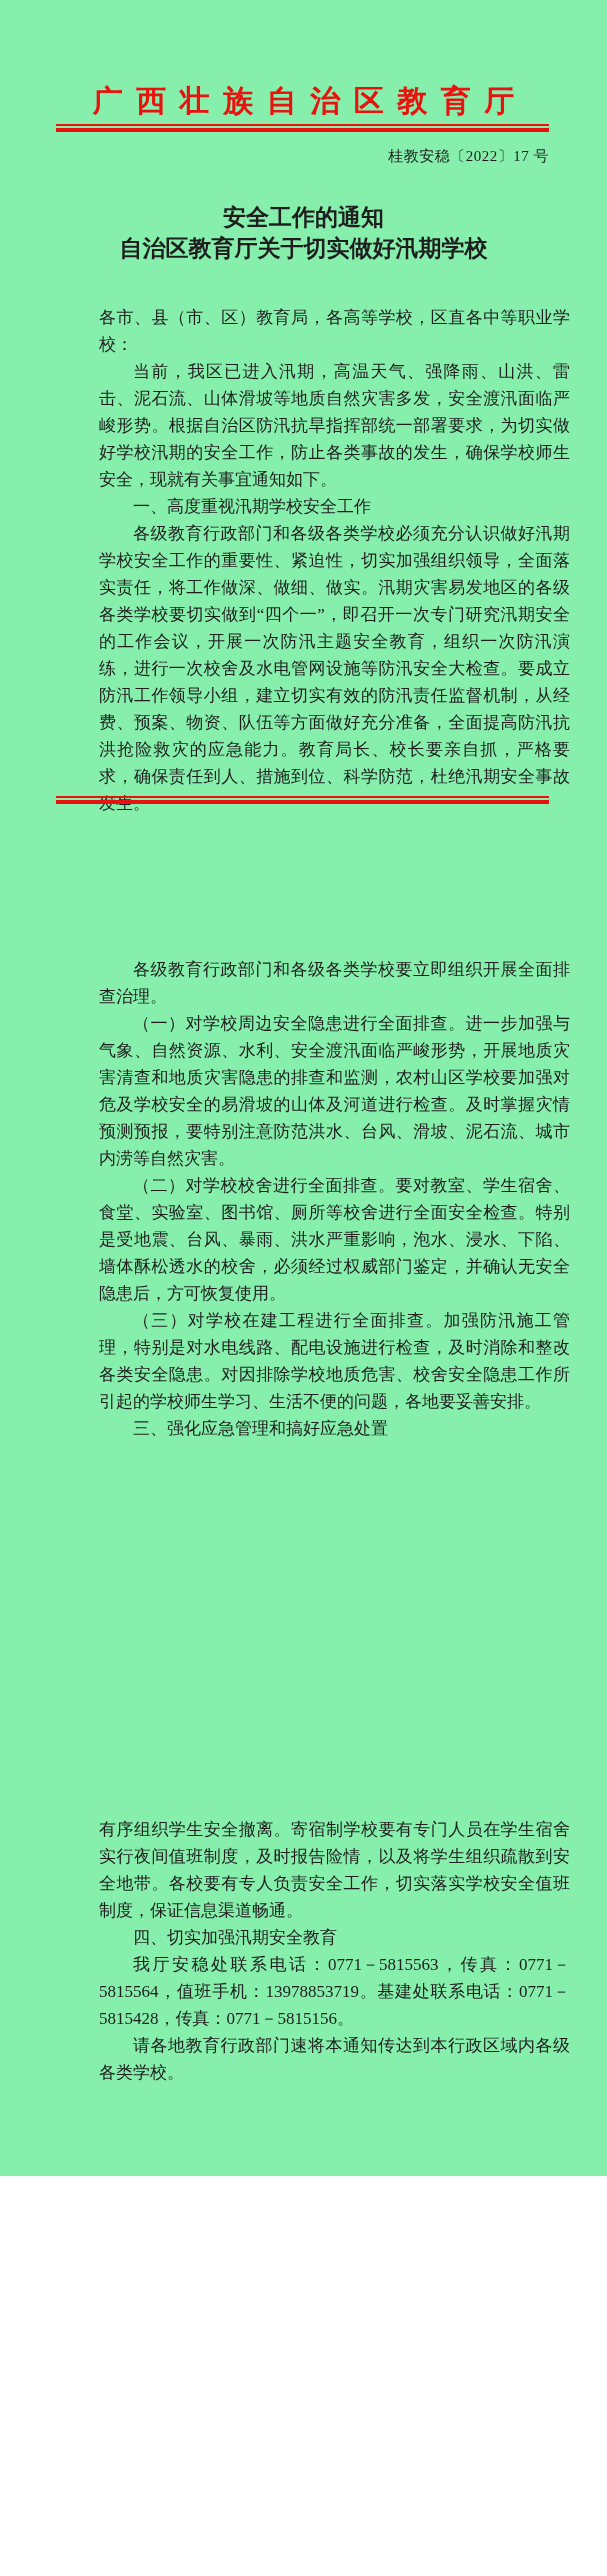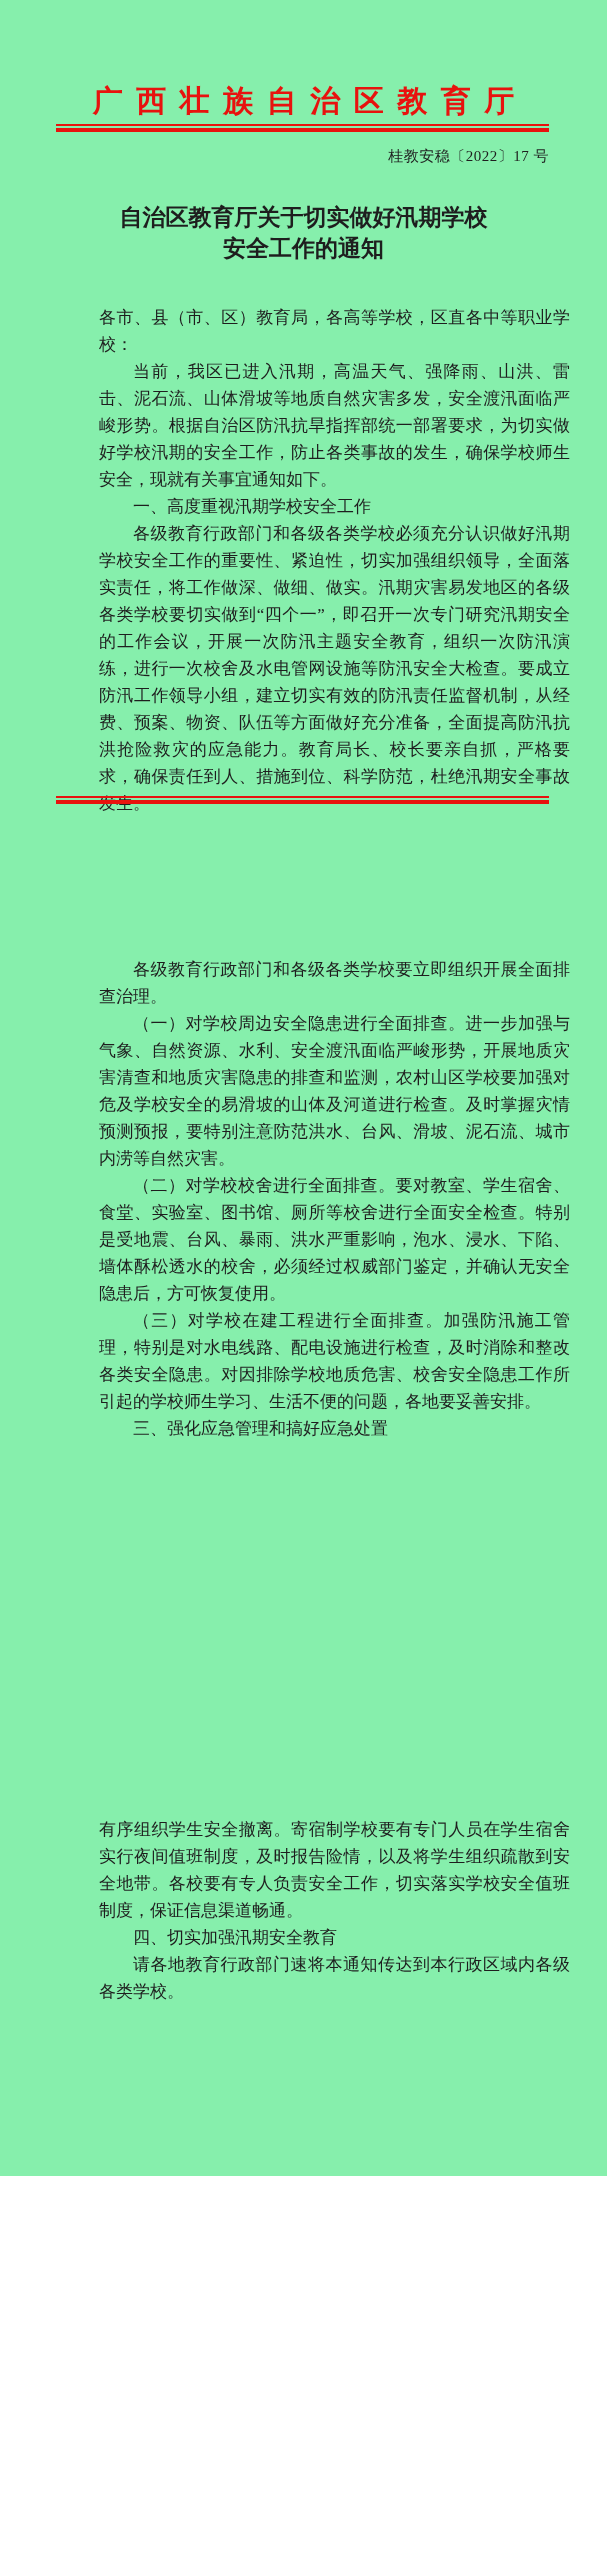--- a/index.html
+++ b/index.html
@@ -50,22 +50,22 @@
   <div class="org-header">广西壮族自治区教育厅</div>
 
   <div class="redline rl1">
     <div class="t"></div>
     <div class="b"></div>
   </div>
 
   <div class="doc-number">桂教安稳〔2022〕17 号</div>
 
   <div class="title">
+    <div>安全工作的通知</div>
     <div>自治区教育厅关于切实做好汛期学校</div>
-    <div>安全工作的通知</div>
   </div>
 
   <div class="flow pg1">
       <div class="blk salutation">各市、县（市、区）教育局，各高等学校，区直各中等职业学校：</div>
       <div class="blk para">当前，我区已进入汛期，高温天气、强降雨、山洪、雷击、泥石流、山体滑坡等地质自然灾害多发，安全渡汛面临严峻形势。根据自治区防汛抗旱指挥部统一部署要求，为切实做好学校汛期的安全工作，防止各类事故的发生，确保学校师生安全，现就有关事宜通知如下。</div>
       <div class="blk heading">一、高度重视汛期学校安全工作</div>
       <div class="blk para">各级教育行政部门和各级各类学校必须充分认识做好汛期学校安全工作的重要性、紧迫性，切实加强组织领导，全面落实责任，将工作做深、做细、做实。汛期灾害易发地区的各级各类学校要切实做到“四个一”，即召开一次专门研究汛期安全的工作会议，开展一次防汛主题安全教育，组织一次防汛演练，进行一次校舍及水电管网设施等防汛安全大检查。要成立防汛工作领导小组，建立切实有效的防汛责任监督机制，从经费、预案、物资、队伍等方面做好充分准备，全面提高防汛抗洪抢险救灾的应急能力。教育局长、校长要亲自抓，严格要求，确保责任到人、措施到位、科学防范，杜绝汛期安全事故发生。</div>
     </div>
 
   <div class="redline rl2">
@@ -77,20 +77,21 @@
       <div class="blk para">各级教育行政部门和各级各类学校要立即组织开展全面排查治理。</div>
       <div class="blk para">（一）对学校周边安全隐患进行全面排查。进一步加强与气象、自然资源、水利、安全渡汛面临严峻形势，开展地质灾害清查和地质灾害隐患的排查和监测，农村山区学校要加强对危及学校安全的易滑坡的山体及河道进行检查。及时掌握灾情预测预报，要特别注意防范洪水、台风、滑坡、泥石流、城市内涝等自然灾害。</div>
       <div class="blk para">（二）对学校校舍进行全面排查。要对教室、学生宿舍、食堂、实验室、图书馆、厕所等校舍进行全面安全检查。特别是受地震、台风、暴雨、洪水严重影响，泡水、浸水、下陷、墙体酥松透水的校舍，必须经过权威部门鉴定，并确认无安全隐患后，方可恢复使用。</div>
       <div class="blk para">（三）对学校在建工程进行全面排查。加强防汛施工管理，特别是对水电线路、配电设施进行检查，及时消除和整改各类安全隐患。对因排除学校地质危害、校舍安全隐患工作所引起的学校师生学习、生活不便的问题，各地要妥善安排。</div>
       <div class="blk heading">三、强化应急管理和搞好应急处置</div>
     </div>
 
   <div class="flow pg3">
       <div class="blk cont">有序组织学生安全撤离。寄宿制学校要有专门人员在学生宿舍实行夜间值班制度，及时报告险情，以及将学生组织疏散到安全地带。各校要有专人负责安全工作，切实落实学校安全值班制度，保证信息渠道畅通。</div>
       <div class="blk heading">四、切实加强汛期安全教育</div>
+      <div class="blk para">我厅安稳处联系电话：0771－5815563，传真：0771－5815564，值班手机：13978853719。基建处联系电话：0771－5815428，传真：0771－5815156。</div>
       <div class="blk para">请各地教育行政部门速将本通知传达到本行政区域内各级各类学校。</div>
     </div>
 
   <div class="sig-org">广西壮族自治区教育厅</div>
   <div class="sig-date">2022 年 4 月 27 日</div>
   <div class="note">（此件依申请公开）</div>
 
   <svg class="seal" viewBox="0 0 260 260">
     <circle cx="130" cy="130" r="121" fill="none" stroke="#dc4f49" stroke-width="7"></circle>
     <polygon fill="#dc4f49" points="130,98 138.2,121.7 163.3,122.2 143.3,137.3 150.6,161.3 130,147 109.4,161.3 116.7,137.3 96.7,122.2 121.8,121.7"></polygon>

